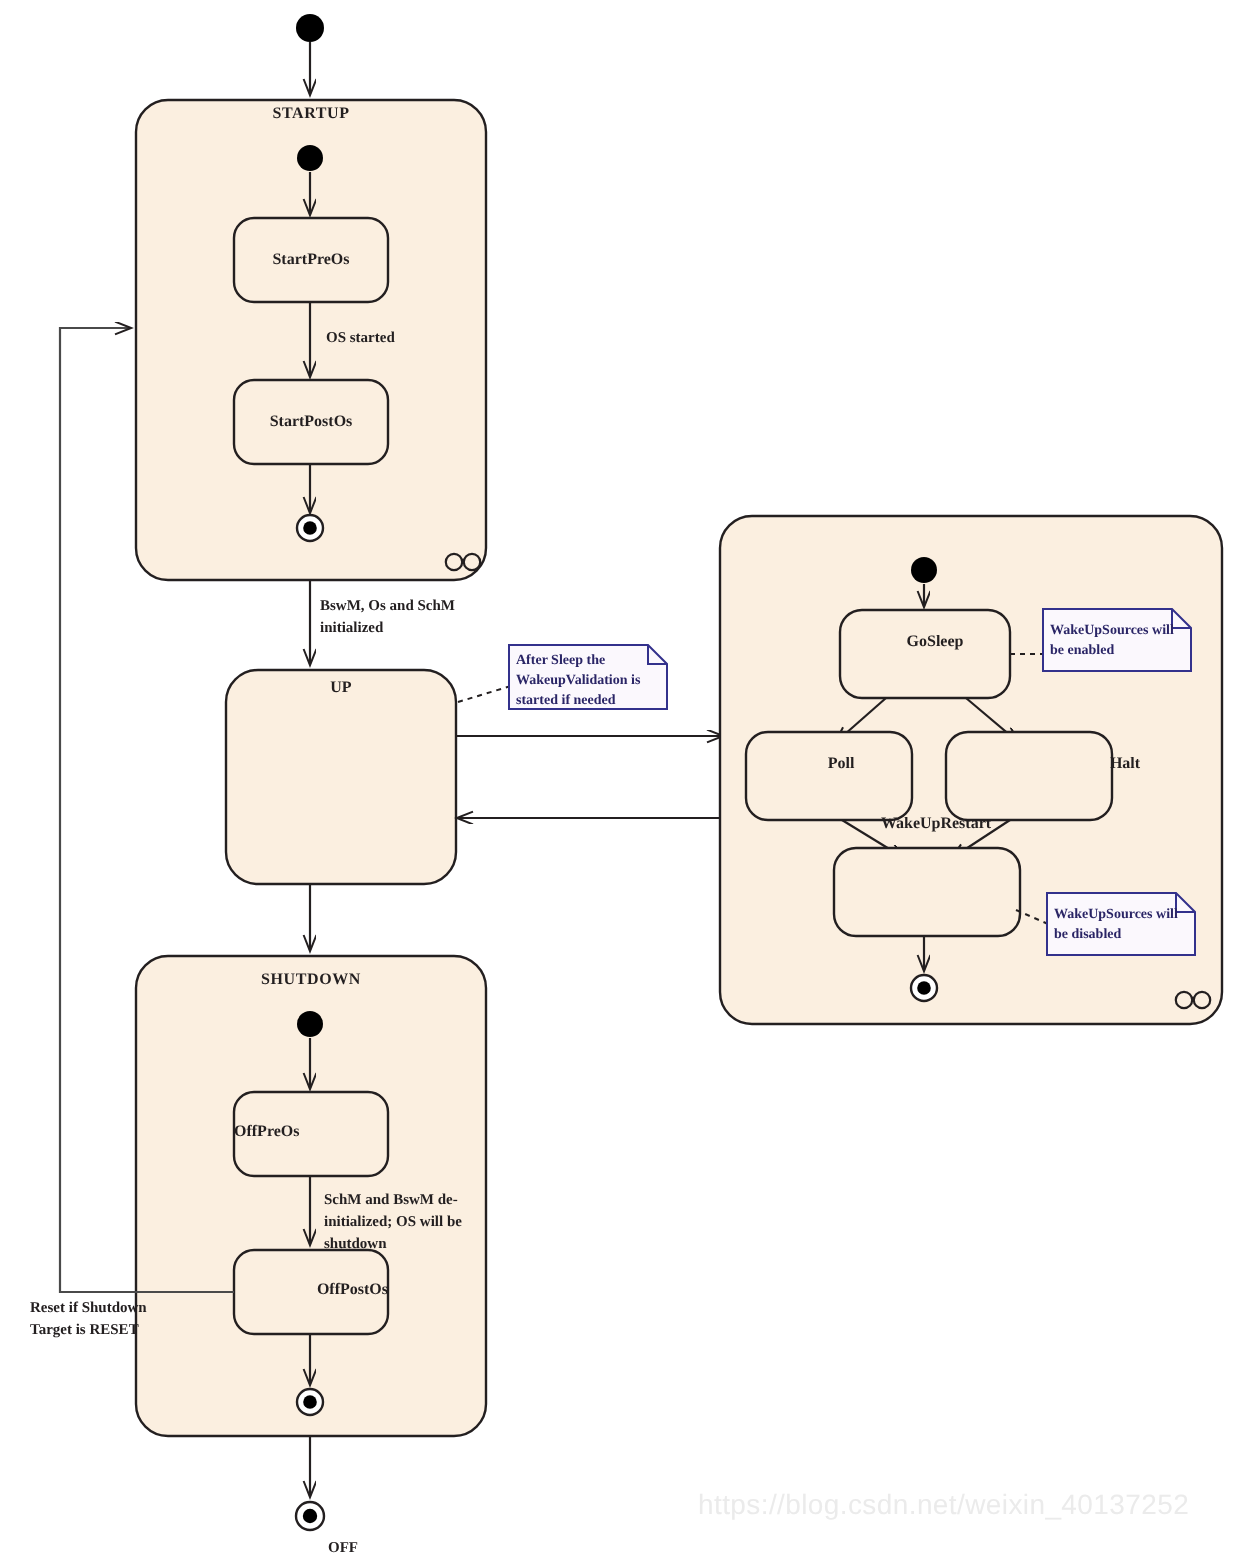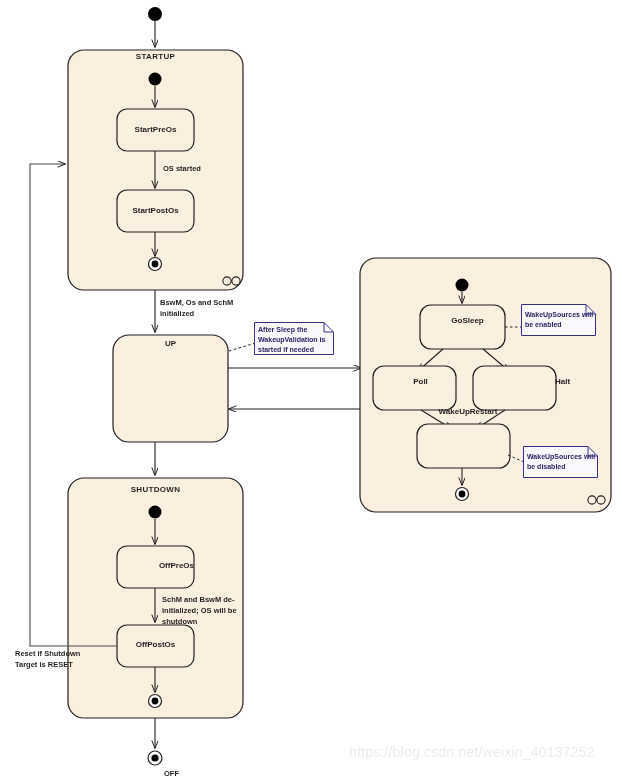--- a/index.html
+++ b/index.html
@@ -4,21 +4,21 @@
 <style>
   html,body{margin:0;padding:0;background:#ffffff;}
   body{
     font-family:"Liberation Sans", sans-serif;
     width:628px;height:781px;position:relative;overflow:hidden;
   }
   #canvas{position:absolute;left:0;top:0;width:628px;height:781px;}
   svg{position:absolute;left:0;top:0;width:628px;height:781px;}
   .lbl{
     position:absolute;
-    font-family:Liberation Sans, sans-serif;
+    font-family:Liberation Serif, serif;
     color:#231f20;
     white-space:pre;
     line-height:11px;
   }
   .region-title{font-size:8px;font-weight:bold;letter-spacing:.3px;}
   .state-title{font-size:8px;font-weight:bold;}
   .edge-label{font-size:7.5px;font-weight:bold;}
   .note-text{font-size:7px;font-weight:bold;color:#2a2566;line-height:10px;}
   .final-label{font-size:7.5px;font-weight:bold;}
   .watermark{
@@ -151,27 +151,27 @@
   <div class="lbl state-title" style="left:113px;top:338px;width:115px;text-align:center;">UP</div>
 
 
   <div class="lbl state-title" style="left:420px;top:315px;width:95px;text-align:center;">GoSleep</div>
   <div class="lbl state-title" style="left:373px;top:376px;width:95px;text-align:center;">Poll</div>
   <div class="lbl state-title" style="left:473px;top:376px;width:83px;text-align:center;padding-left:48px;">Halt</div>
   <div class="lbl state-title" style="left:417px;top:406px;width:102px;text-align:center;">WakeUpRestart</div>
 
   <div class="lbl region-title" style="left:68px;top:484px;width:175px;text-align:center;">SHUTDOWN</div>
 
-  <div class="lbl state-title" style="left:117px;top:560px;width:77px;text-align:right;">OffPreOs</div>
+  <div class="lbl state-title" style="left:117px;top:560px;width:77px;text-align:left;">OffPreOs</div>
 
   <div class="lbl edge-label" style="left:162px;top:594px;">SchM and BswM de-</div>
   <div class="lbl edge-label" style="left:162px;top:605px;">initialized; OS will be</div>
   <div class="lbl edge-label" style="left:162px;top:616px;">shutdown</div>
 
-  <div class="lbl state-title" style="left:117px;top:639px;width:77px;text-align:center;">OffPostOs</div>
+  <div class="lbl state-title" style="left:117px;top:639px;width:77px;text-align:right;">OffPostOs</div>
 
   <div class="lbl edge-label" style="left:15px;top:648px;">Reset if Shutdown</div>
   <div class="lbl edge-label" style="left:15px;top:659px;">Target is RESET</div>
 
   <div class="lbl final-label" style="left:131px;top:768px;width:48px;text-align:right;">OFF</div>
 
   <div style="position:absolute;left:254px;top:322px;width:80px;height:33px;">
     <svg viewBox="0 0 80 33" style="position:absolute;left:0;top:0;width:80px;height:33px;">
       <path d="M0.5,0.5 L70,0.5 L79.5,10 L79.5,32.5 L0.5,32.5 Z" fill="#fbf8fd" stroke="#33318c" stroke-width="1"></path>
       <path d="M70,0.5 L70,10 L79.5,10" fill="none" stroke="#33318c" stroke-width="1"></path>

